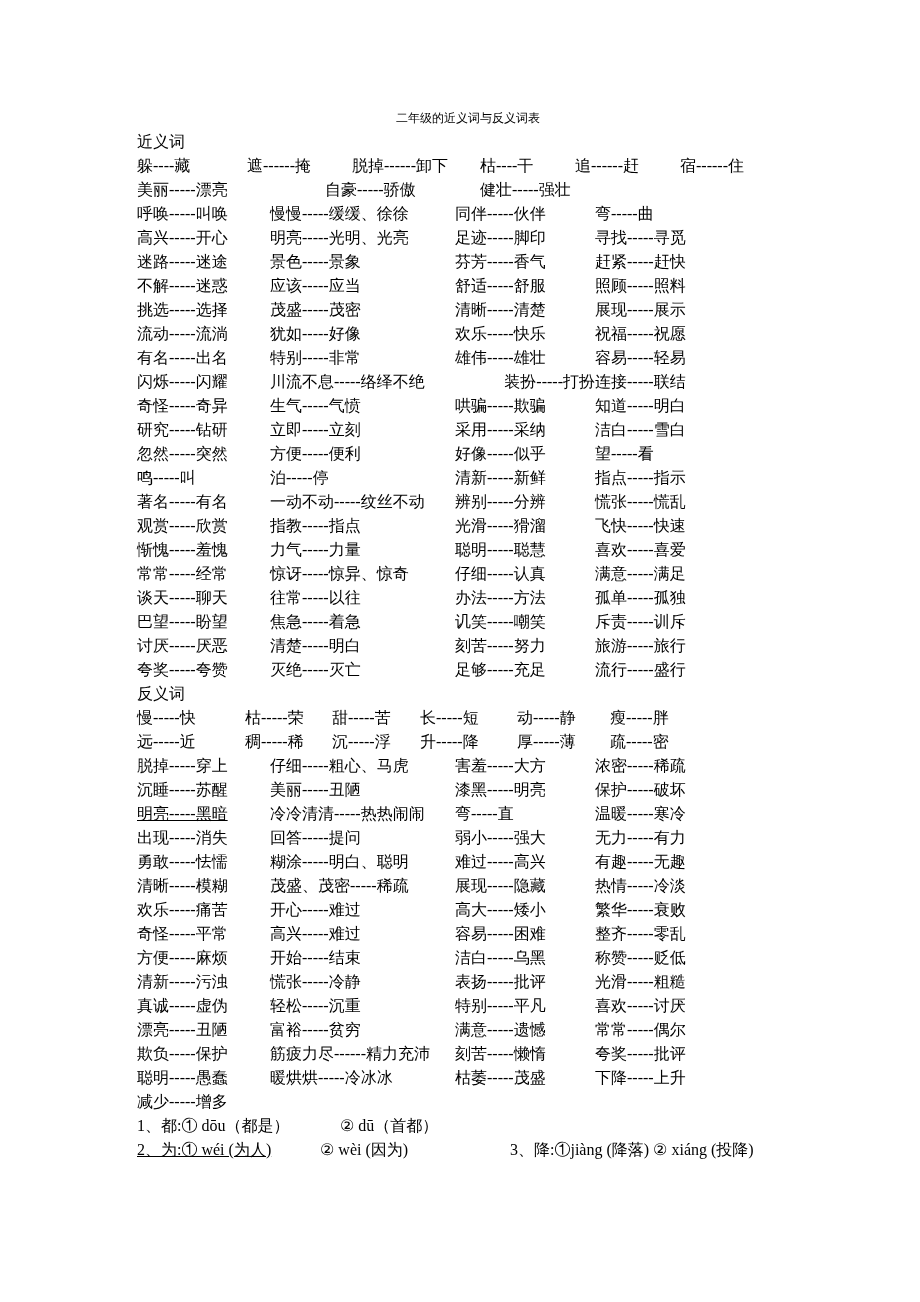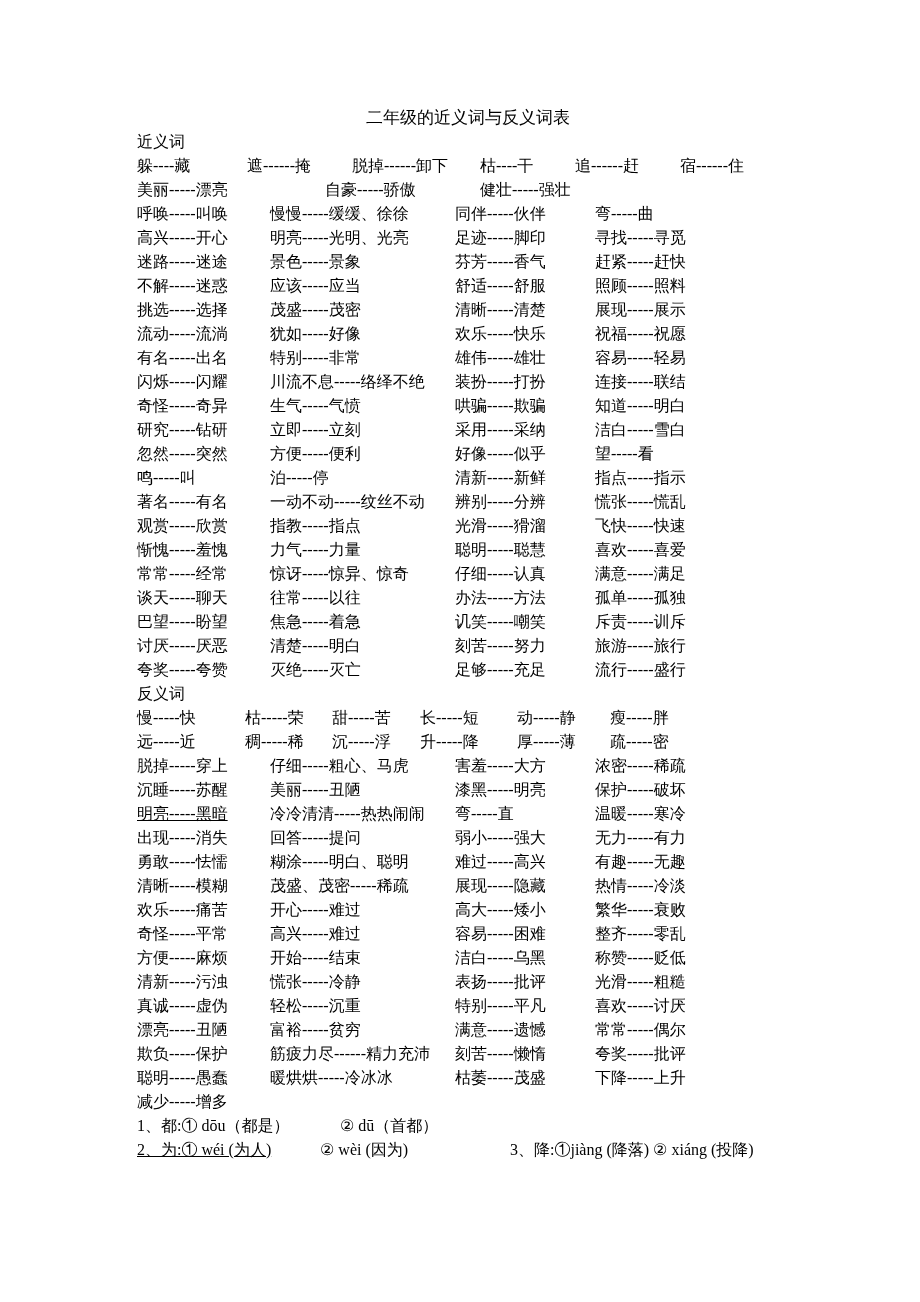--- a/index.html
+++ b/index.html
@@ -20,21 +20,21 @@
   }
   .line {
     height: 24px;
     line-height: 24px;
     font-size: 16px;
     white-space: nowrap;
   }
   .title-line {
     height: 24px;
     line-height: 24px;
-    font-size: 17px;
+    font-size: 12px;
     text-align: center;
     width: 100%;
   }
   .row { display: flex; }
   .cell { flex: 0 0 auto; }
   .section-label { font-size: 16px; }
 </style>
 </head>
 <body>
 
@@ -93,21 +93,21 @@
       </div>
       <div class="line row">
         <span class="cell" style="width: 133px;">有名-----出名</span>
         <span class="cell" style="width: 185px;">特别-----非常</span>
         <span class="cell" style="width: 140px;">雄伟-----雄壮</span>
         <span class="cell">容易-----轻易</span>
       </div>
       <div class="line row">
         <span class="cell" style="width: 133px;">闪烁-----闪耀</span>
         <span class="cell" style="width: 185px;">川流不息-----络绎不绝</span>
-        <span class="cell" style="width: 140px;">装扮-----打扮</span>
+        <span class="cell" style="width: 140px; text-align: right;">装扮-----打扮</span>
         <span class="cell">连接-----联结</span>
       </div>
       <div class="line row">
         <span class="cell" style="width: 133px;">奇怪-----奇异</span>
         <span class="cell" style="width: 185px;">生气-----气愤</span>
         <span class="cell" style="width: 140px; font-family: Liberation Serif, serif;">哄骗-----欺骗</span>
         <span class="cell">知道-----明白</span>
       </div>
       <div class="line row">
         <span class="cell" style="width: 133px;">研究-----钻研</span>

